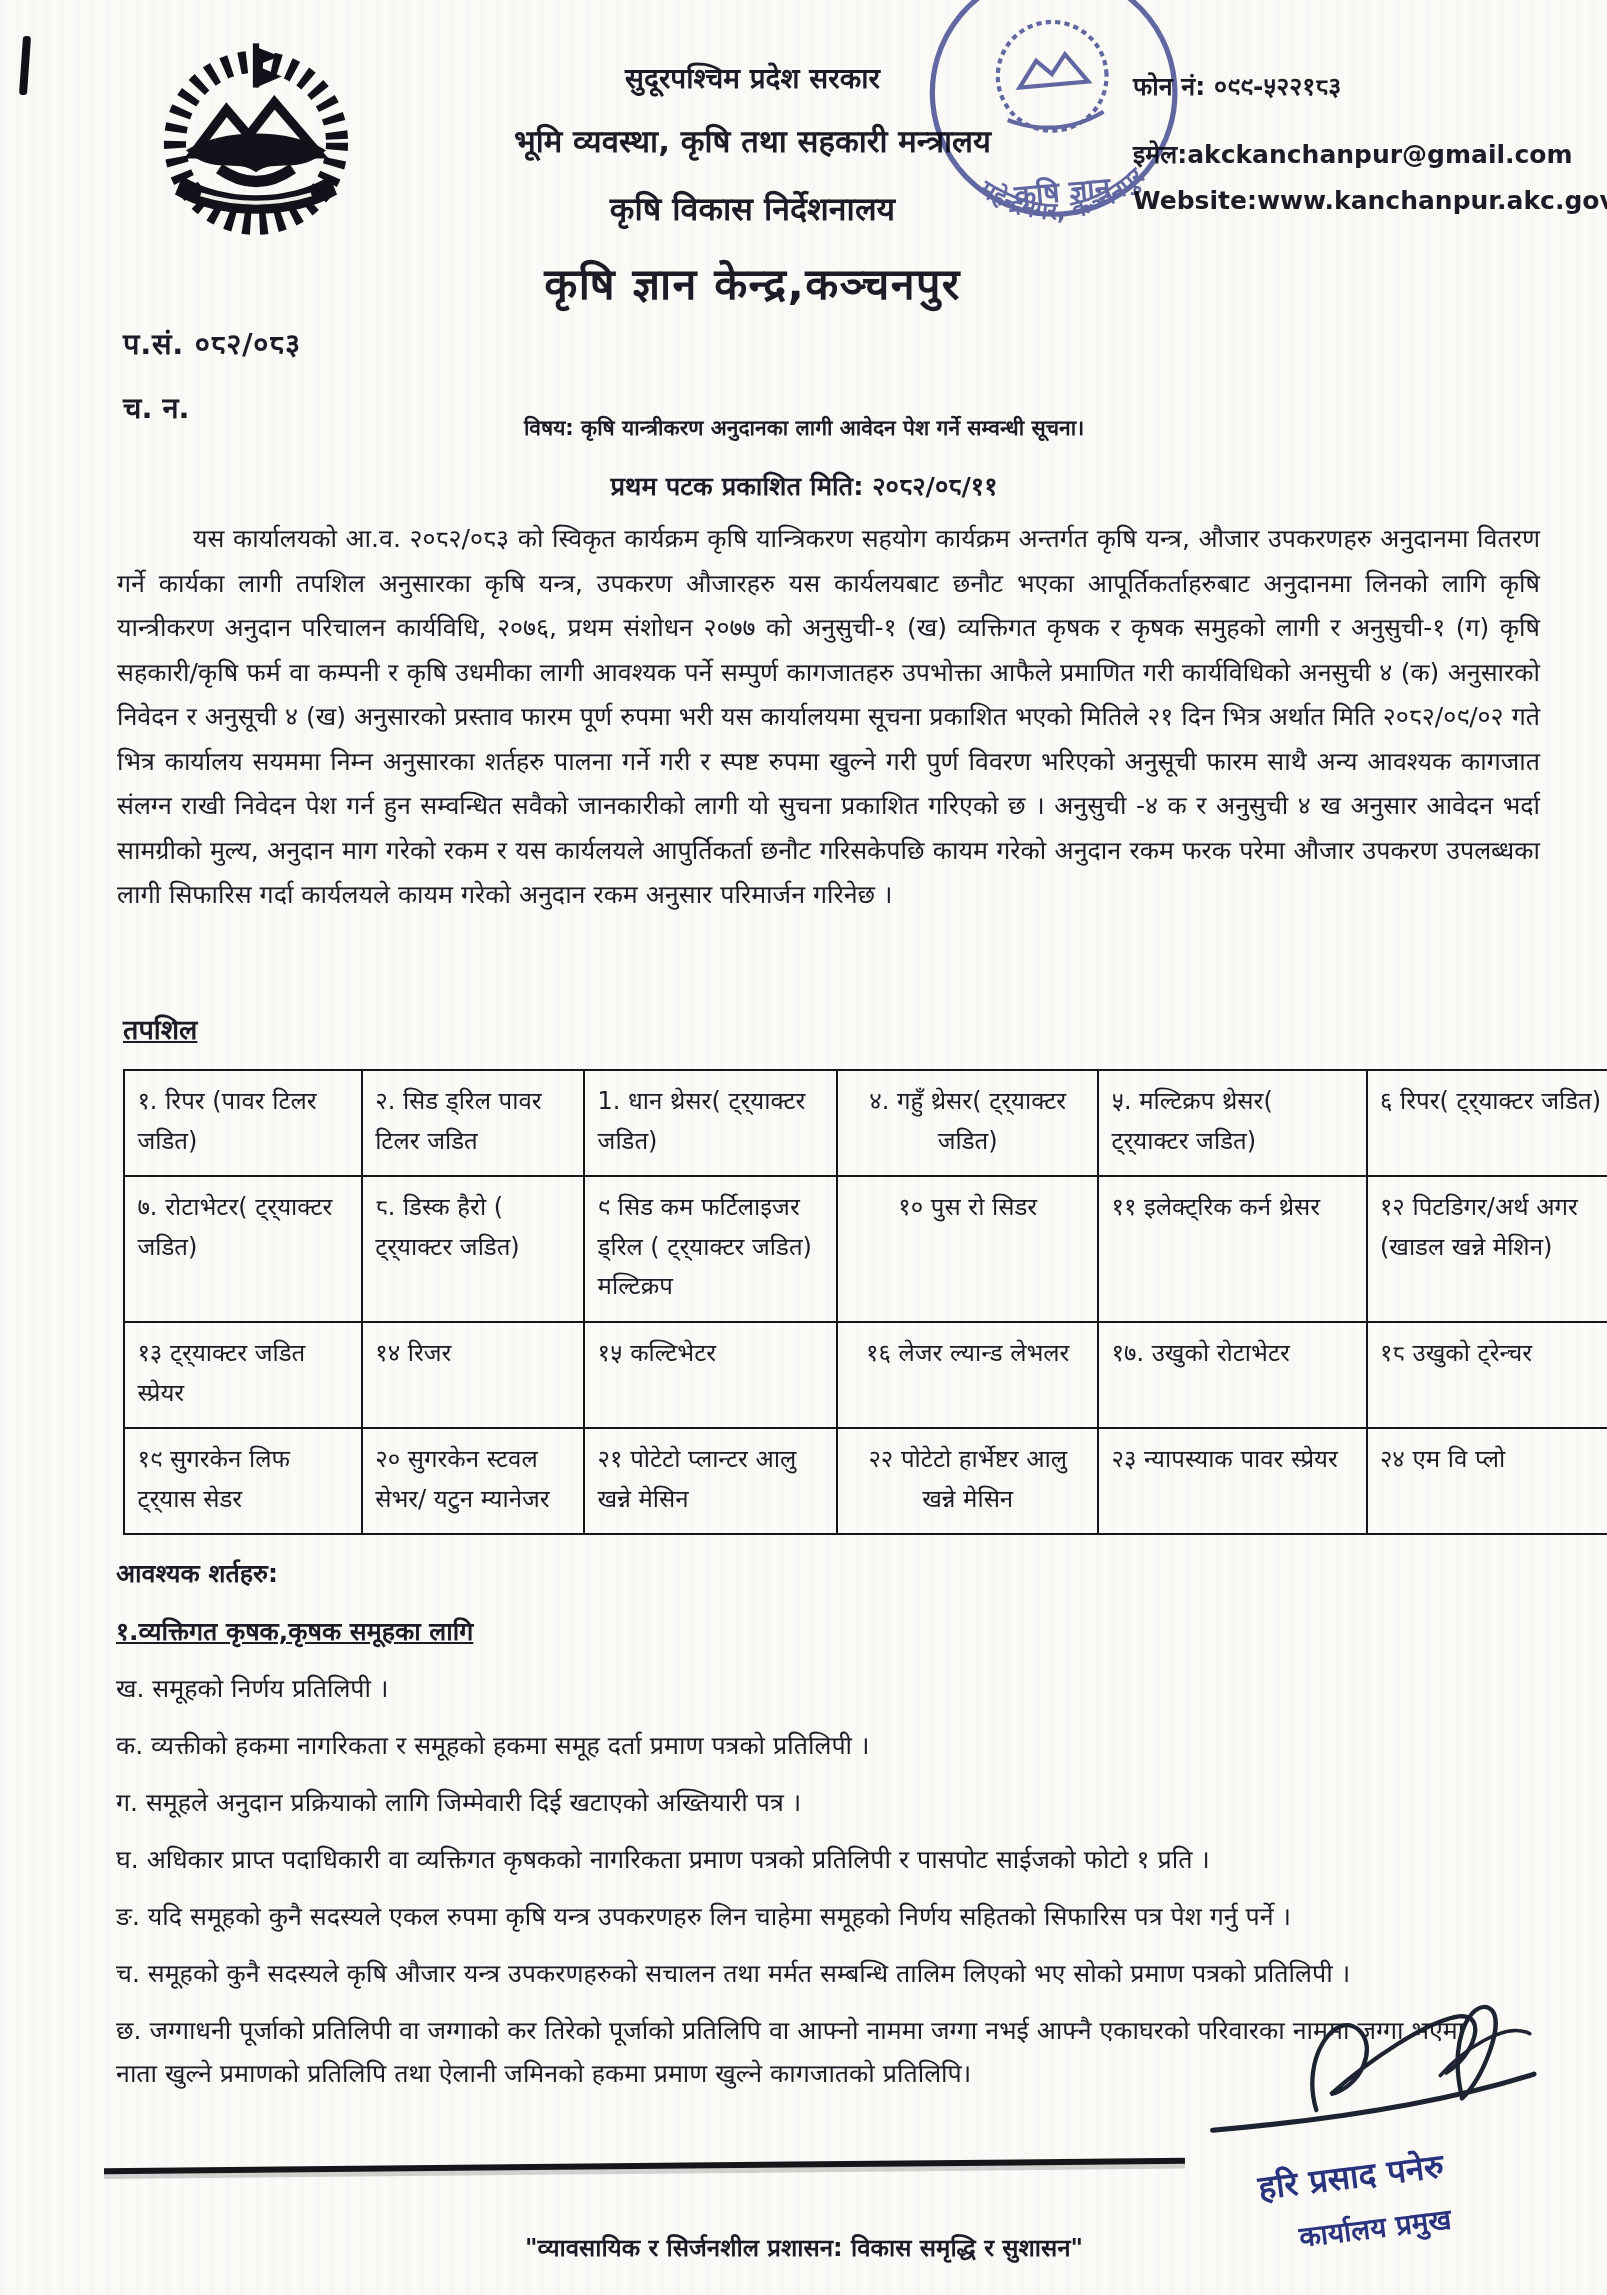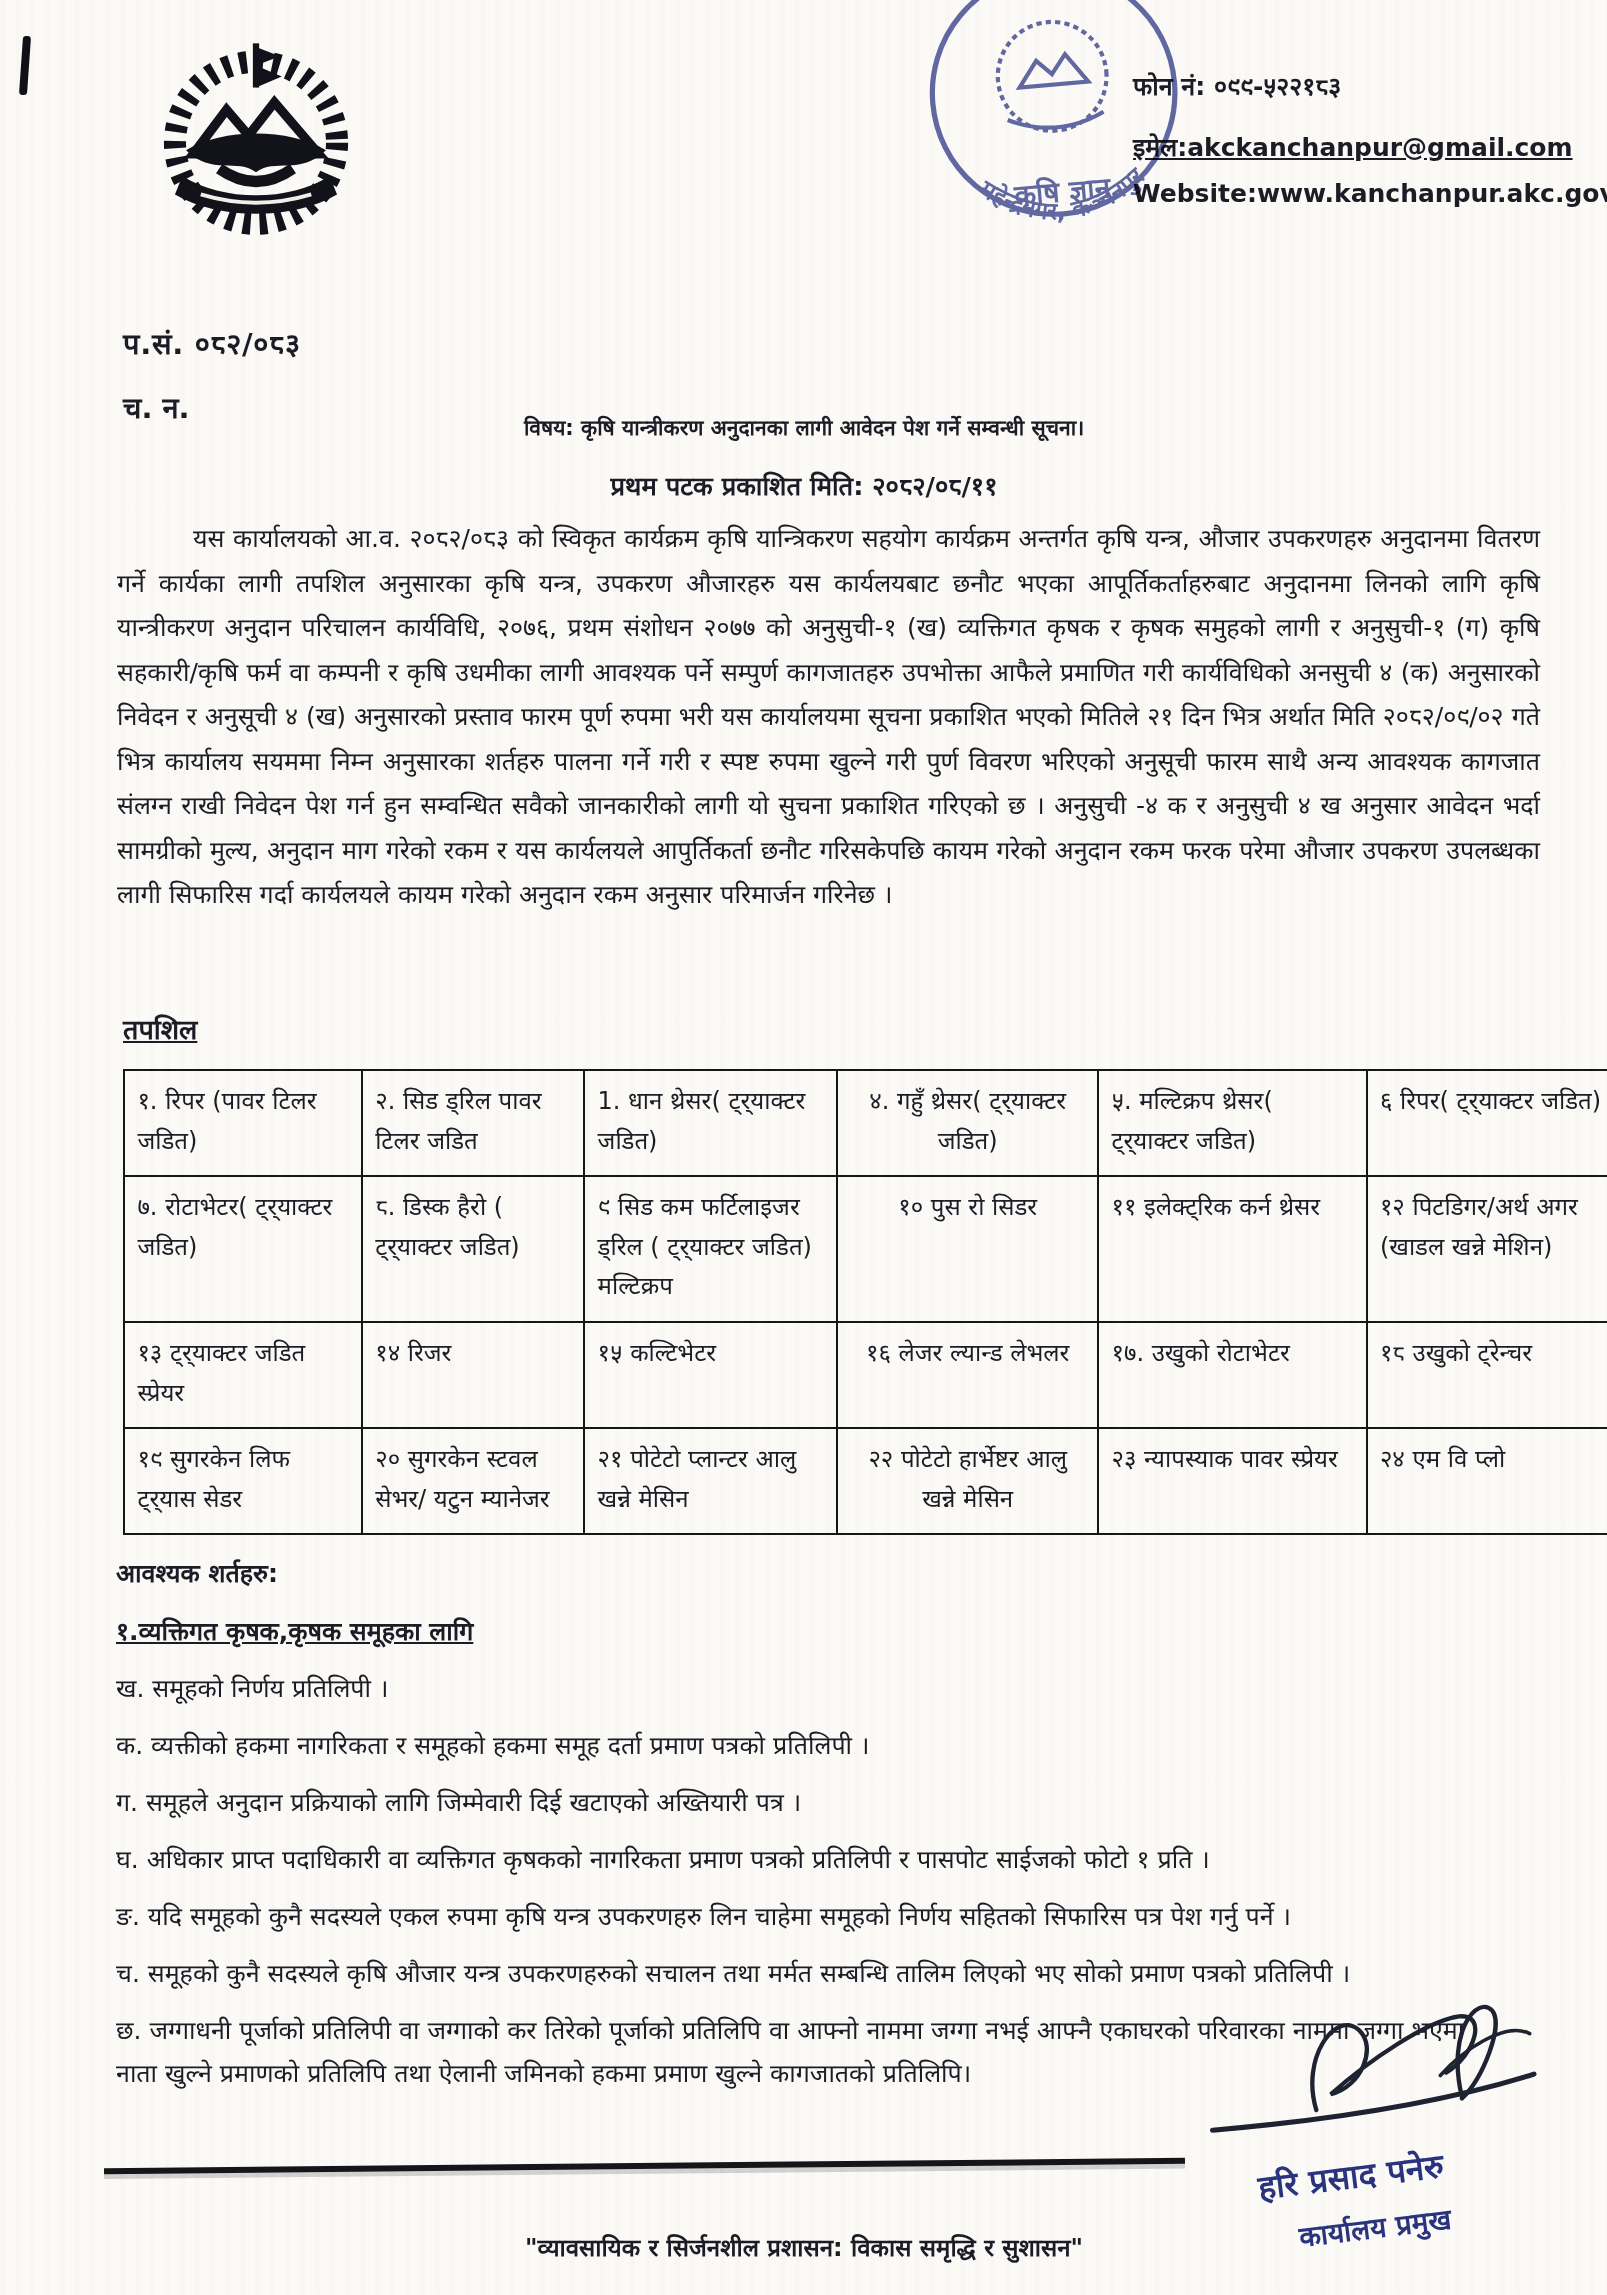--- a/index.html
+++ b/index.html
@@ -16,21 +16,21 @@
   
   .pen-mark{position:absolute;left:21px;top:36px;width:7.6px;height:59px;background:#101016;border-radius:3.5px;transform:rotate(4deg);}
   .logo{position:absolute;left:142px;top:36px;width:228px;height:221px;}
   .head-center{position:absolute;left:414px;top:61px;width:677px;text-align:center;line-height:1.25;}
   .head-line1{font-size:28px;font-weight:bold;}
   .head-line2{font-size:31px;font-weight:bold;margin-top:26px;}
   .head-line3{font-size:32px;font-weight:bold;margin-top:28px;}
   .head-line4{font-size:43px;font-weight:bold;margin-top:29px;letter-spacing:1.4px;}
   .contact{position:absolute;left:1133px;top:68px;width:456px;font-size:25px;line-height:1.55;}
   .contact .phone{font-weight:bold;}
-  .contact .email{font-weight:bold;text-decoration:underline;margin-top:22px;}
+  .contact .email{font-weight:bold;margin-top:29px;}
   .contact .website{font-weight:bold;margin-top:7px;}
   
   .stamp{position:absolute;left:898px;top:-41px;width:318px;height:345px;opacity:.8;transform:rotate(-5deg);mix-blend-mode:multiply;pointer-events:none;}
   .stamp text{font-family:"DejaVu Sans",sans-serif;fill:#3c4490;font-weight:bold;}
   
   .ref-no{position:absolute;left:123px;top:323px;font-size:29px;font-weight:bold;letter-spacing:0.7px;}
   .serial-no{position:absolute;left:123px;top:387px;font-size:29px;font-weight:bold;}
   .subject{position:absolute;left:0;right:0;top:413px;text-align:center;font-size:21px;font-weight:bold;}
   .published{position:absolute;left:0;right:0;top:468px;text-align:center;font-size:25.6px;font-weight:bold;}
   
@@ -74,20 +74,26 @@
     <path d="M60 4 V28" stroke="#12121a" stroke-width="3.4" fill="none"></path>
     <path d="M60 6 l13 5 -13 5 z" fill="#12121a"></path>
     <path d="M60 16 l14 6 -14 6 z" fill="#12121a"></path>
     <path d="M26 64 L44 40 L56 54 L70 36 L94 64 Z" fill="none" stroke="#12121a" stroke-width="5"></path>
     <path d="M22 62 C42 50 78 50 98 62 C84 76 70 66 60 74 C50 66 36 76 22 62 Z" fill="#12121a"></path>
     <path d="M40 72 q20 14 40 0" fill="none" stroke="#12121a" stroke-width="6"></path>
     <path d="M16 86 C40 100 80 100 104 86 L100 76 C78 90 42 90 20 76 Z" fill="#12121a"></path>
     <path d="M30 86 q30 9 60 0" stroke="#efeee8" stroke-width="2.2" fill="none"></path>
   </svg>
 
+  <div class="head-center">
+    <div class="head-line1">सुदूरपश्चिम प्रदेश सरकार</div>
+    <div class="head-line2">भूमि व्यवस्था, कृषि तथा सहकारी मन्त्रालय</div>
+    <div class="head-line3">कृषि विकास निर्देशनालय</div>
+    <div class="head-line4">कृषि ज्ञान केन्द्र,कञ्चनपुर</div>
+  </div>
 
   <div class="contact">
     <div class="phone">फोन नं: ०९९-५२२१८३</div>
     <div class="email">इमेल:akckanchanpur@gmail.com</div>
     <div class="website">Website:www.kanchanpur.akc.gov.np</div>
   </div>
 
   <svg class="stamp" viewBox="0 0 300 330" aria-hidden="true">
     <defs>
       <path id="arc-bottom" d="M 48 198 Q 150 300 252 198"></path>

